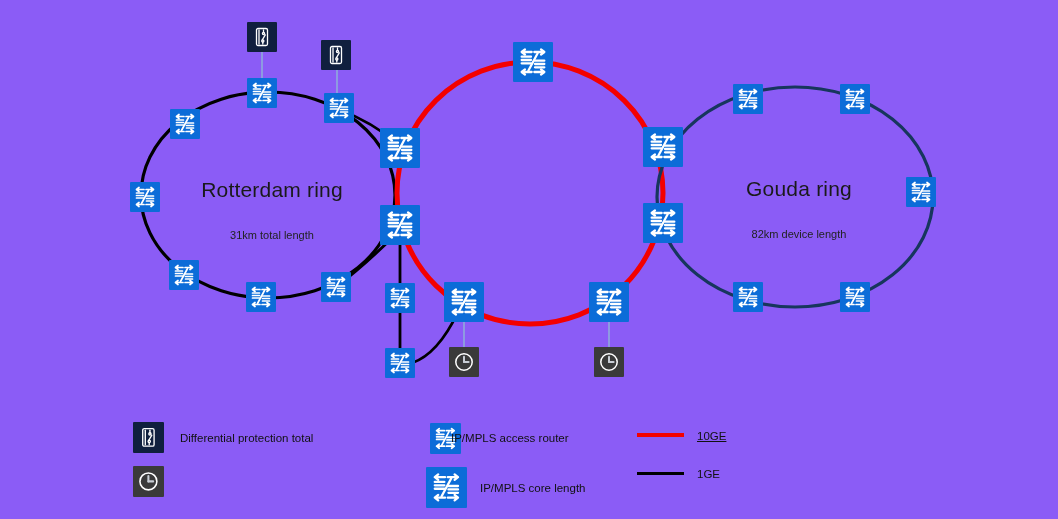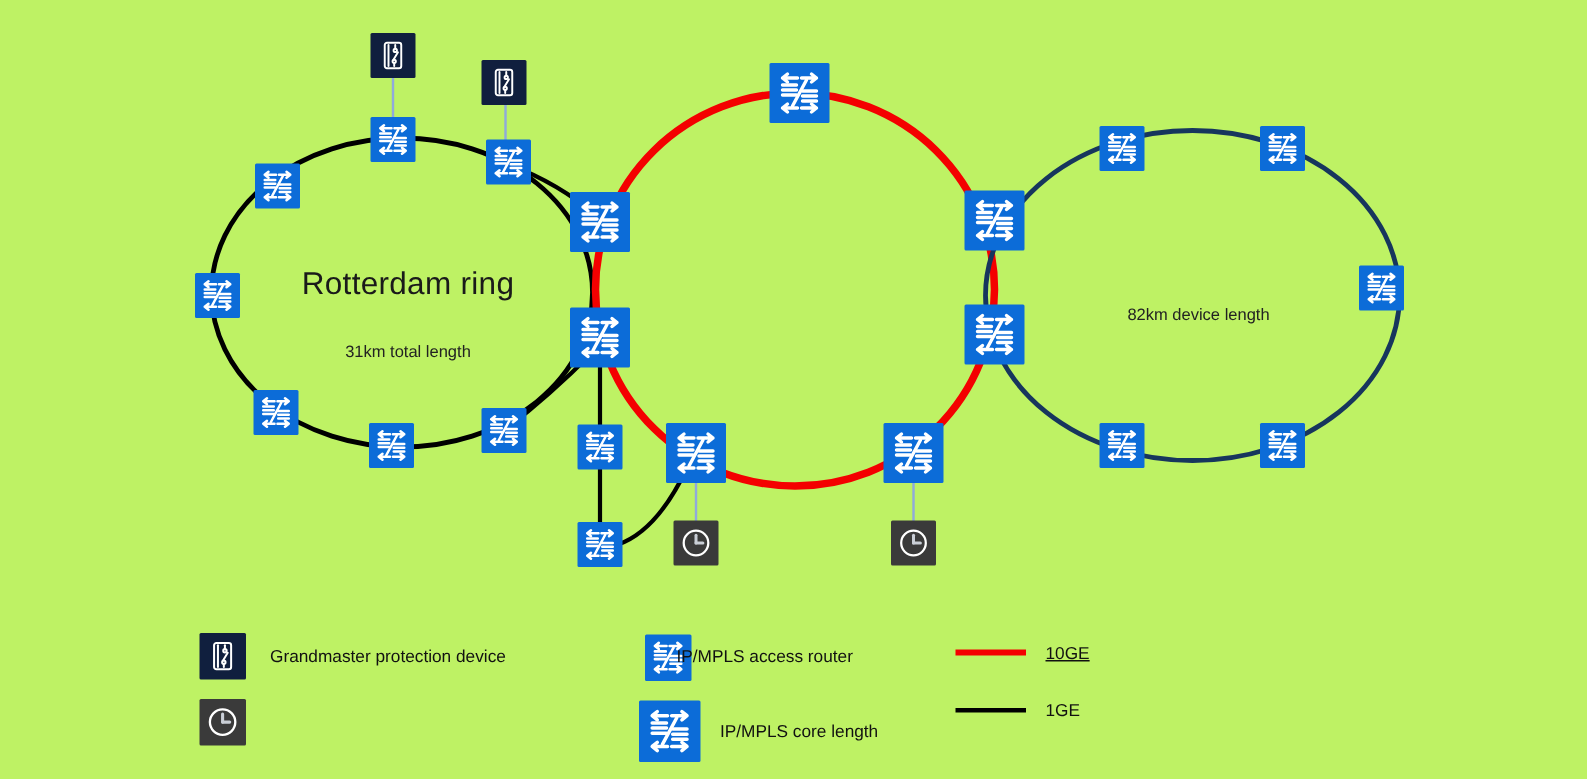--- a/index.html
+++ b/index.html
@@ -1,19 +1,19 @@
 <!DOCTYPE html>
 <html><head>
 <meta charset="utf-8">
 <style>
   html,body{margin:0;padding:0;background:#ffffff;}
   #stage{
     position:relative;
     width:1058px;height:519px;
-    background:#bef264;
+    background:#8b5cf6;
     font-family:"Liberation Sans", sans-serif;
     overflow:hidden;
   }
   #wires{position:absolute;left:0;top:0;z-index:1;}
   .node{
     position:absolute;z-index:2;
     display:flex;align-items:center;justify-content:center;
     border-radius:1px;box-sizing:border-box;
   }
   .node svg{width:80%;height:80%;display:block;}
@@ -200,30 +200,31 @@
           <use href="#g-clock"></use>
         </svg>
       </div>
     </div>
 
   <div class="ring-label" style="left:272px;top:178px;">
     <div class="ring-title">Rotterdam ring</div>
     <div class="ring-sub">31km total length</div>
   </div>
   <div class="ring-label" style="left:799px;top:177px;">
+    <div class="ring-title">Gouda ring</div>
     <div class="ring-sub">82km device length</div>
   </div>
 
   <div id="legend">
     <div class="lg-icon" style="left:133px;top:422px;width:31px;height:31px;background:#101f3e;">
       <svg viewBox="0 0 24 24">
           <use href="#g-dpd"></use>
         </svg>
     </div>
-    <div class="lg-label" style="left:180px;top:438px;">Grandmaster protection device</div>
+    <div class="lg-label" style="left:180px;top:438px;">Differential protection total</div>
 
     <div class="lg-icon" style="left:133px;top:466px;width:31px;height:31px;background:#3a3a3a;">
       <svg viewBox="0 0 24 24">
           <use href="#g-clock"></use>
         </svg>
     </div>
 
     <div class="lg-icon" style="left:430px;top:423px;width:31px;height:31px;background:#0c6cd8;">
       <svg viewBox="0 0 24 24">
           <use href="#g-router"></use>

